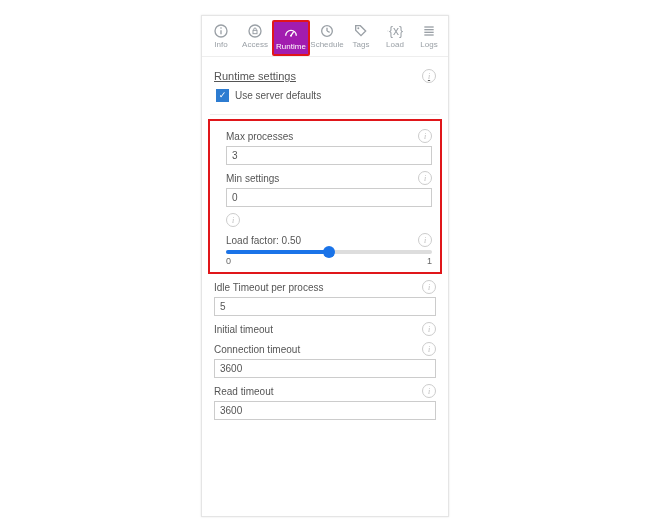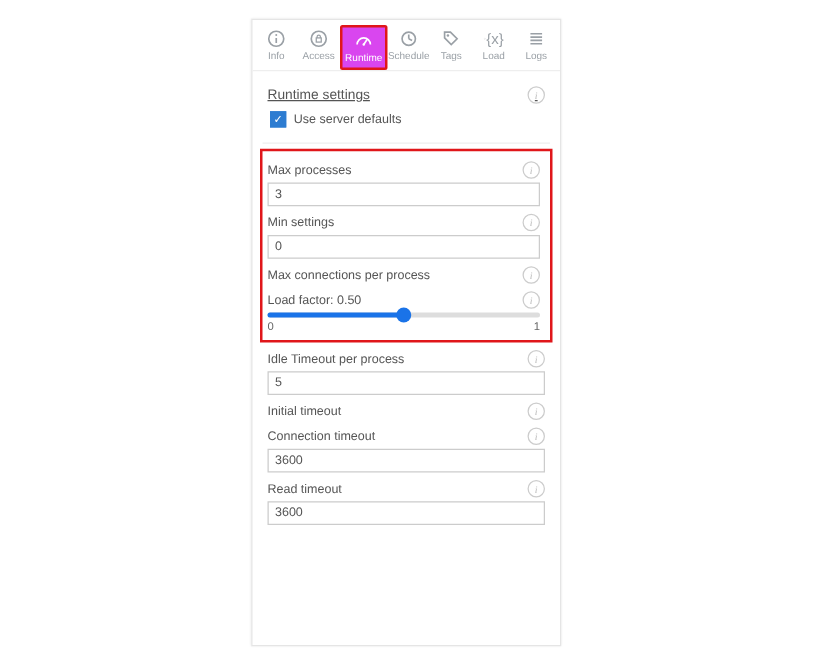--- a/index.html
+++ b/index.html
@@ -38,21 +38,21 @@
     display: flex;
     flex-direction: column;
     align-items: center;
     width: 34px;
     padding: 3px 0 3px 0;
     cursor: pointer;
     color: #9aa0a6;
     font-size: 8px;
   }
   .tab.active {
-    background: #d946ef;
+    background: #a21caf;
     color: #fff;
     border-radius: 2px;
   }
   .tab.highlight {
     border: 2px solid #e0161a;
   }
   .tab-icon {
     width: 16px;
     height: 16px;
     display: flex;
@@ -103,21 +103,21 @@
     font-size: 9px;
     line-height: 1;
   }
   .divider {
     border-top: 1px solid #eee;
     margin: 12px 8px 4px 8px;
   }
   .fieldset-highlight {
     border: 2px solid #e0161a;
     margin: 0 6px 4px 6px;
-    padding: 2px 4px 6px 0;
+    padding: 2px 4px 6px 12px;
   }
   .field {
     margin: 6px 12px 0 12px;
   }
   .fieldset-highlight .field {
     margin: 6px 4px 0 4px;
   }
   .field-head {
     display: flex;
     justify-content: space-between;
@@ -277,21 +277,20 @@
       <div class="field">
         <div class="field-head">
           <span>Min settings</span>
           <span class="info-badge">i</span>
         </div>
         <input type="text" value="0" style="">
       </div>
 
       <div class="field">
         <div class="field-head">
-          <span>Max connections per process</span>
           <span class="info-badge">i</span>
         </div>
       </div>
 
       <div class="field">
         <div class="field-head">
           <span>Load factor: 0.50</span>
           <span class="info-badge">i</span>
         </div>
         <div class="slider-wrap">

